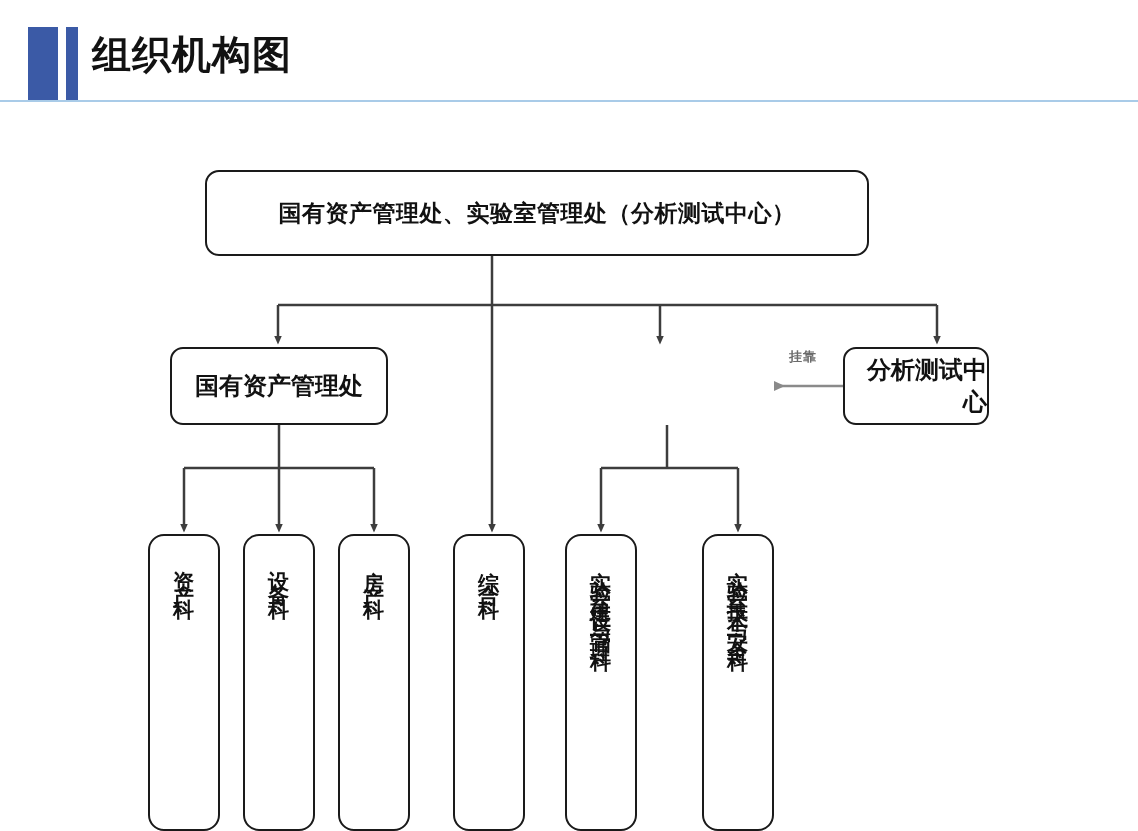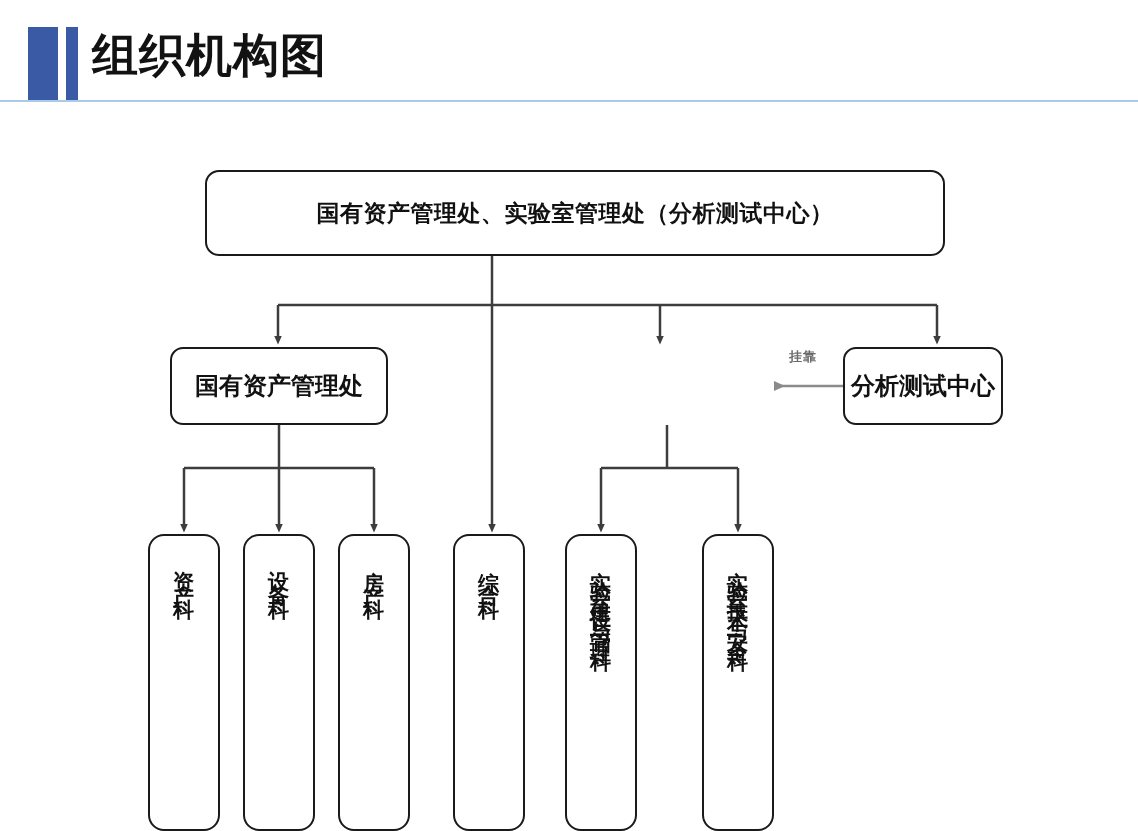--- a/index.html
+++ b/index.html
@@ -30,21 +30,21 @@
   .hdr-bar {
     position: absolute;
     background: #3b5aa6;
   }
   .hdr-bar.wide { left: 28px; top: 27px; width: 30px; height: 74px; }
   .hdr-bar.narrow { left: 66px; top: 27px; width: 12px; height: 74px; }
   #header-title {
     position: absolute;
     left: 92px;
     top: 29px;
-    font-size: 46px;
+    font-size: 39px;
     font-weight: bold;
     color: #121212;
     letter-spacing: 1px;
     line-height: 52px;
     white-space: nowrap;
   }
   #header-rule {
     position: absolute;
     left: 0;
     top: 100px;
@@ -76,34 +76,34 @@
     background: #ffffff;
     display: flex;
     align-items: center;
     justify-content: center;
     color: #111111;
     font-weight: bold;
     text-align: center;
     z-index: 3;
   }
   .node.root {
-    left: 205px; top: 170px; width: 740px; height: 86px;
+    left: 205px; top: 170px; width: 664px; height: 86px;
     font-size: 23px;
     letter-spacing: 0.5px;
     border-radius: 14px;
     font-family: Liberation Serif, serif;
   }
   .node.lvl2 {
     height: 78px;
     font-size: 24px;
     border-radius: 13px;
   }
   .node.n-gzc   { left: 170px;  top: 347px; width: 218px; }
   .node.n-syszc { left: 566px;  top: 347px; width: 202px; }
-  .node.n-fxcs  { left: 843px;  top: 347px; width: 160px; text-align: right; }
+  .node.n-fxcs  { left: 843px;  top: 347px; width: 146px; text-align: right; }
 
   
   .node.leaf {
     top: 534px;
     height: 297px;
     border-radius: 16px;
     align-items: flex-start;
     justify-content: center;
     padding-top: 18px;
   }

